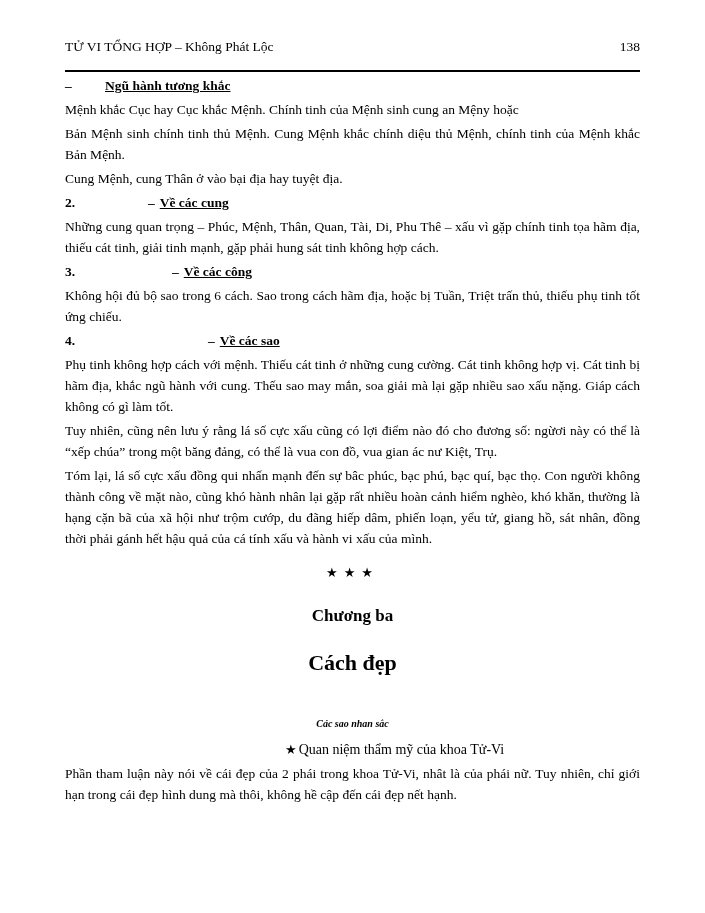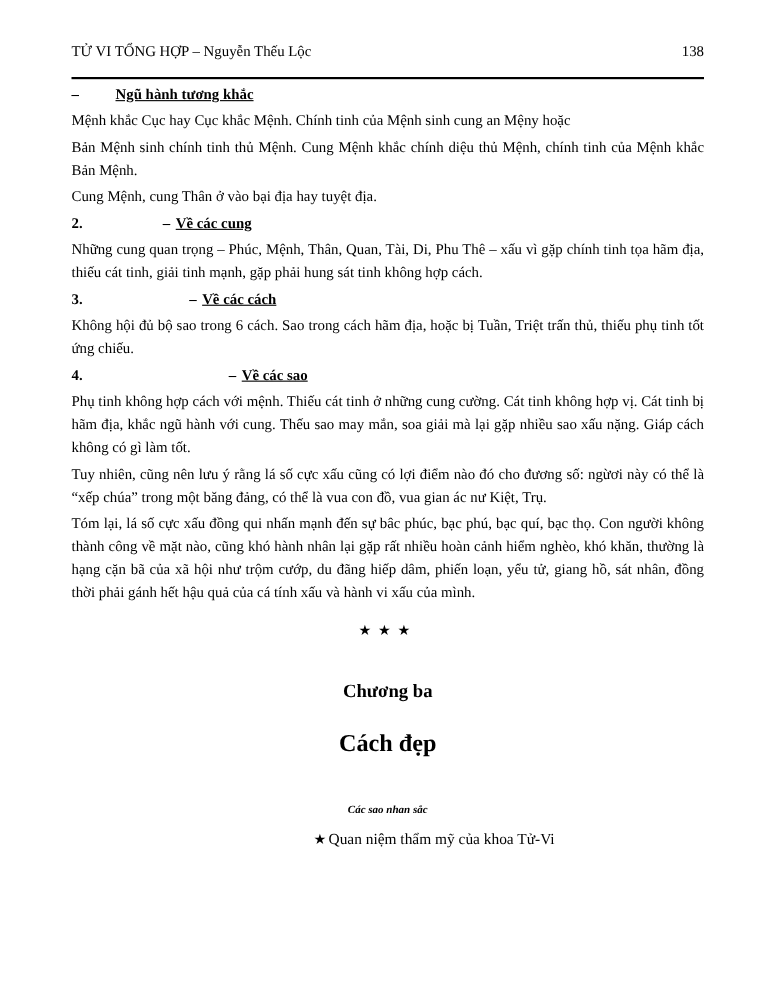--- a/index.html
+++ b/index.html
@@ -52,21 +52,21 @@
     font-size: 13px;
     line-height: 15px;
     letter-spacing: 6px;
     margin-top: 16px;
   }
   .chapter-label {
     text-align: center;
     font-weight: bold;
     font-size: 17px;
     line-height: 22px;
-    margin-top: 38px;
+    margin-top: 25px;
   }
   .chapter-title {
     text-align: center;
     font-weight: bold;
     font-size: 22px;
     line-height: 28px;
     margin-top: 22px;
   }
   .subtitle {
     text-align: center;
@@ -84,21 +84,21 @@
   }
   .star-bullet .glyph { margin-right: 2px; font-size: 13px; }
   p.last { margin-top: 4px; }
 </style>
 </head>
 <body>
 
 <div class="page">
 
   <div class="hdr">
-    <span>TỬ VI TỔNG HỢP – Nguyễn Thếu Lộc</span>
+    <span>TỬ VI TỔNG HỢP – Không Phát Lộc</span>
     <span>138</span>
   </div>
 
   <div class="rule"></div>
 
   <div class="h-row ind-40">
     <span class="num">–</span>
     <span class="title">Ngũ hành tương khắc</span>
   </div>
 
@@ -108,21 +108,21 @@
 
   <div class="h-row ind-83">
     <span class="num">2.</span>
     <span class="dash">–</span><span class="title">Về các cung</span>
   </div>
 
   <p class="body">Những cung quan trọng – Phúc, Mệnh, Thân, Quan, Tài, Di, Phu Thê – xấu vì gặp chính tinh tọa hãm địa, thiếu cát tinh, giải tinh mạnh, gặp phải hung sát tinh không hợp cách.</p>
 
   <div class="h-row ind-107">
     <span class="num">3.</span>
-    <span class="dash">–</span><span class="title">Về các cách</span>
+    <span class="dash">–</span><span class="title">Về các công</span>
   </div>
 
   <p class="body">Không hội đủ bộ sao trong 6 cách. Sao trong cách hãm địa, hoặc bị Tuần, Triệt trấn thủ, thiếu phụ tinh tốt ứng chiếu.</p>
 
   <div class="h-row ind-143">
     <span class="num">4.</span>
     <span class="dash">–</span><span class="title">Về các sao</span>
   </div>
 
   <p class="body">Phụ tinh không hợp cách với mệnh. Thiếu cát tinh ở những cung cường. Cát tinh không hợp vị. Cát tinh bị hãm địa, khắc ngũ hành với cung. Thếu sao may mắn, soa giải mà lại gặp nhiều sao xấu nặng. Giáp cách không có gì làm tốt.</p>
@@ -135,14 +135,15 @@
 
   <div class="chapter-title">Cách đẹp</div>
 
   <div class="subtitle">Các sao nhan sắc</div>
 
   <div class="star-bullet">
     <span class="glyph">★</span><span>Quan niệm thẩm mỹ của khoa Tử-Vi</span>
   </div>
 
 
+  <p class="body last">Phần tham luận này nói về cái đẹp của 2 phái trong khoa Tử-Vi, nhât là của phái nữ. Tuy nhiên, chỉ giới hạn trong cái đẹp hình dung mà thôi, không hề cập đến cái đẹp nết hạnh.</p>
 
 </div>
 
 </body></html>

